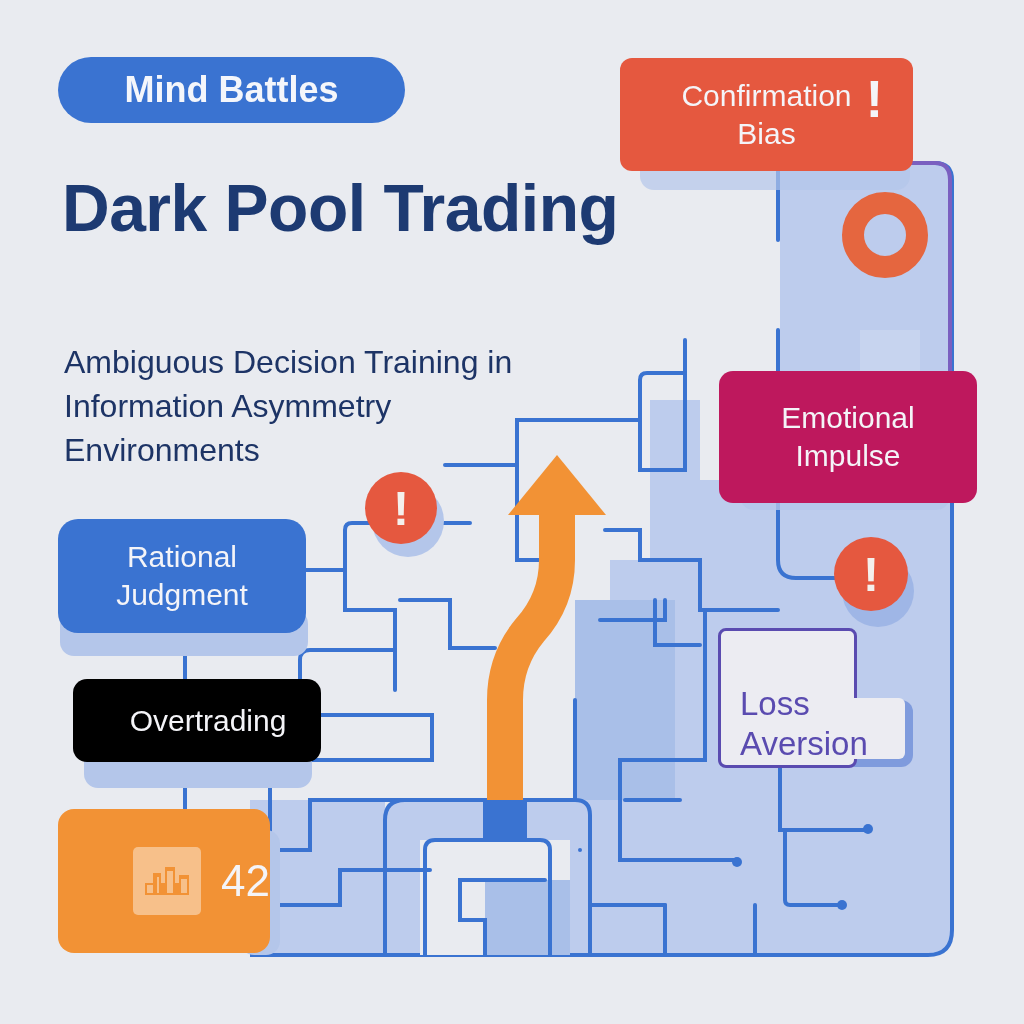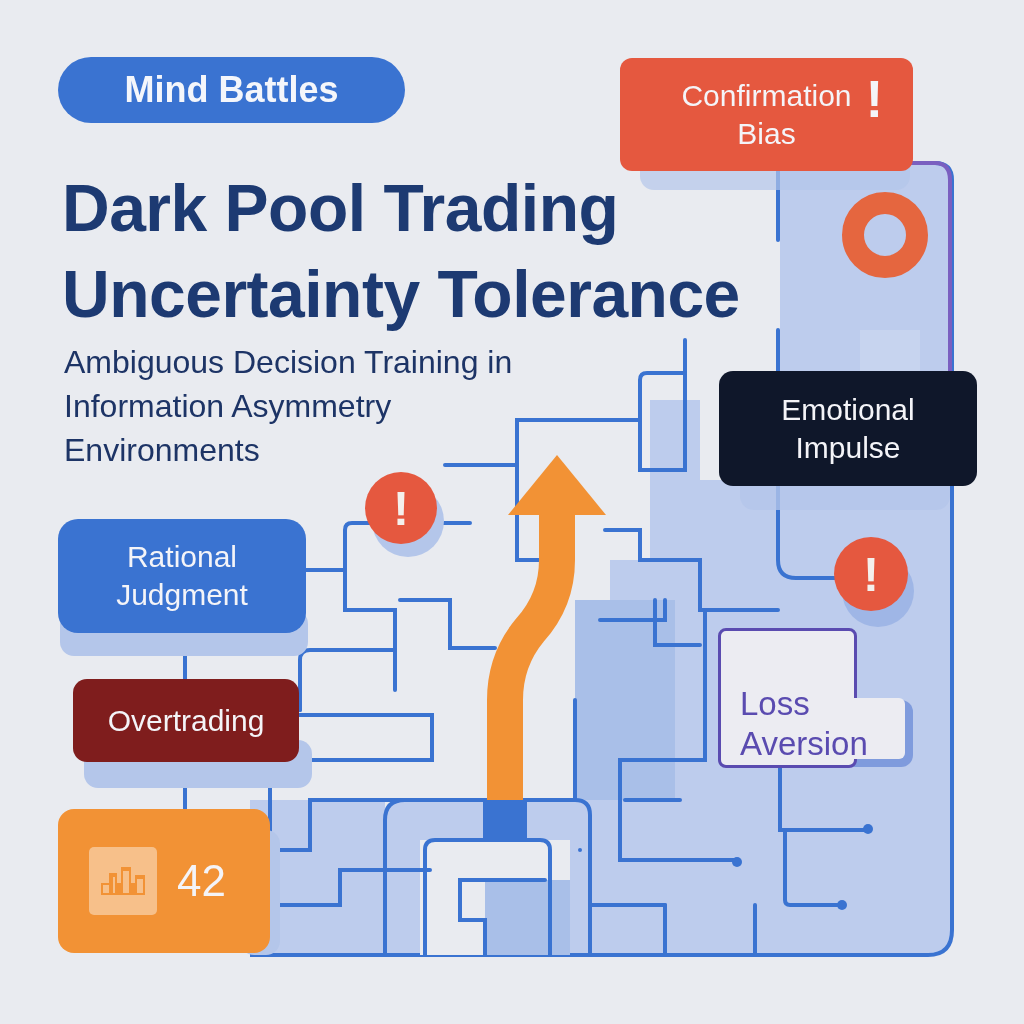--- a/index.html
+++ b/index.html
@@ -95,39 +95,38 @@
   <rect x="483" y="800" width="44" height="40" fill="#3a73d1"></rect>
 
   <circle cx="885" cy="235" r="32" fill="none" stroke="#e5663f" stroke-width="22"></circle>
 </svg>
 
 <div class="abs pill">
   <span>Mind Battles</span>
 </div>
 <div class="abs title">
   <div>Dark Pool Trading</div>
-  <div>Uncertainty Tolerance</div>
 </div>
 <div class="abs subtitle">
   <div>Ambiguous Decision Training in</div>
   <div>Information Asymmetry</div>
   <div>Environments</div>
 </div>
 
 <div class="abs shadow" style="left:640px; top:150px; width:270px; height:40px; opacity:.7;"></div>
 <div class="abs box" style="left:620px; top:58px; width:293px; height:113px; background:#e5583f; border-radius:12px;">
   <div style="">
     <div>Confirmation</div>
     <div>Bias</div>
   </div>
   <span style="font-size:52px; font-weight:bold; position:absolute; right:30px; top:22px;">!</span>
 </div>
 
 <div class="abs shadow" style="left:740px; top:460px; width:210px; height:50px; opacity:.8;"></div>
-<div class="abs box" style="left:719px; top:371px; width:258px; height:115px; background:#0f172a;">
+<div class="abs box" style="left:719px; top:371px; width:258px; height:132px; background:#be185d;">
   <div>
     <div>Emotional</div>
     <div>Impulse</div>
   </div>
 </div>
 
 <div class="abs" style="left:372px; top:485px; width:72px; height:72px; border-radius:50%; background:#b4c6ea;"></div>
 <div class="abs alert-circle" style="left:365px; top:472px; width:72px; height:72px;">
   <span>!</span>
 </div>
@@ -138,26 +137,26 @@
 
 <div class="abs shadow" style="left:60px; top:610px; width:248px; height:46px;"></div>
 <div class="abs box" style="left:58px; top:519px; width:248px; height:114px; background:#3a73d1;border-radius:20px;">
   <div>
     <div>Rational</div>
     <div>Judgment</div>
   </div>
 </div>
 
 <div class="abs shadow" style="left:84px; top:740px; width:228px; height:48px;"></div>
-<div class="abs box" style="left:73px; top:679px; width:226px; height:83px; background:#7f1d1d;">
+<div class="abs box" style="left:73px; top:679px; width:226px; height:83px; background:#000000;padding-left:22px;">
   <span>Overtrading</span>
 </div>
 
 <div class="abs shadow" style="left:240px; top:830px; width:40px; height:125px;"></div>
-<div class="abs box" style="left:58px; top:809px; width:212px; height:144px; background:#f29235; border-radius:16px; justify-content:flex-start;">
+<div class="abs box" style="left:58px; top:809px; width:212px; height:144px; background:#f29235; border-radius:16px; justify-content:flex-end;">
   <div style="margin-left:31px; width:68px; height:68px; background:#f7c08a; border-radius:5px; position:relative;">
     <svg width="68" height="68" viewBox="0 0 68 68">
       <path d="M12 48 V36 H20 V26 H28 V36 H32 V20 H42 V36 H46 V28 H56 V48 Z" fill="#f29235"></path>
       <path d="M14 46 V38 H20 V46 Z M24 46 V30 H26 V46 Z M34 46 V24 H40 V46 Z M48 46 V32 H54 V46 Z" fill="#f7c08a"></path>
     </svg>
   </div>
   <span style="margin-left:20px; font-size:44px;">42</span>
 </div>
 
 <div class="abs" style="left:728px; top:700px; width:185px; height:67px; background:#6f8fd8; border-radius:12px; opacity:.8;"></div>

